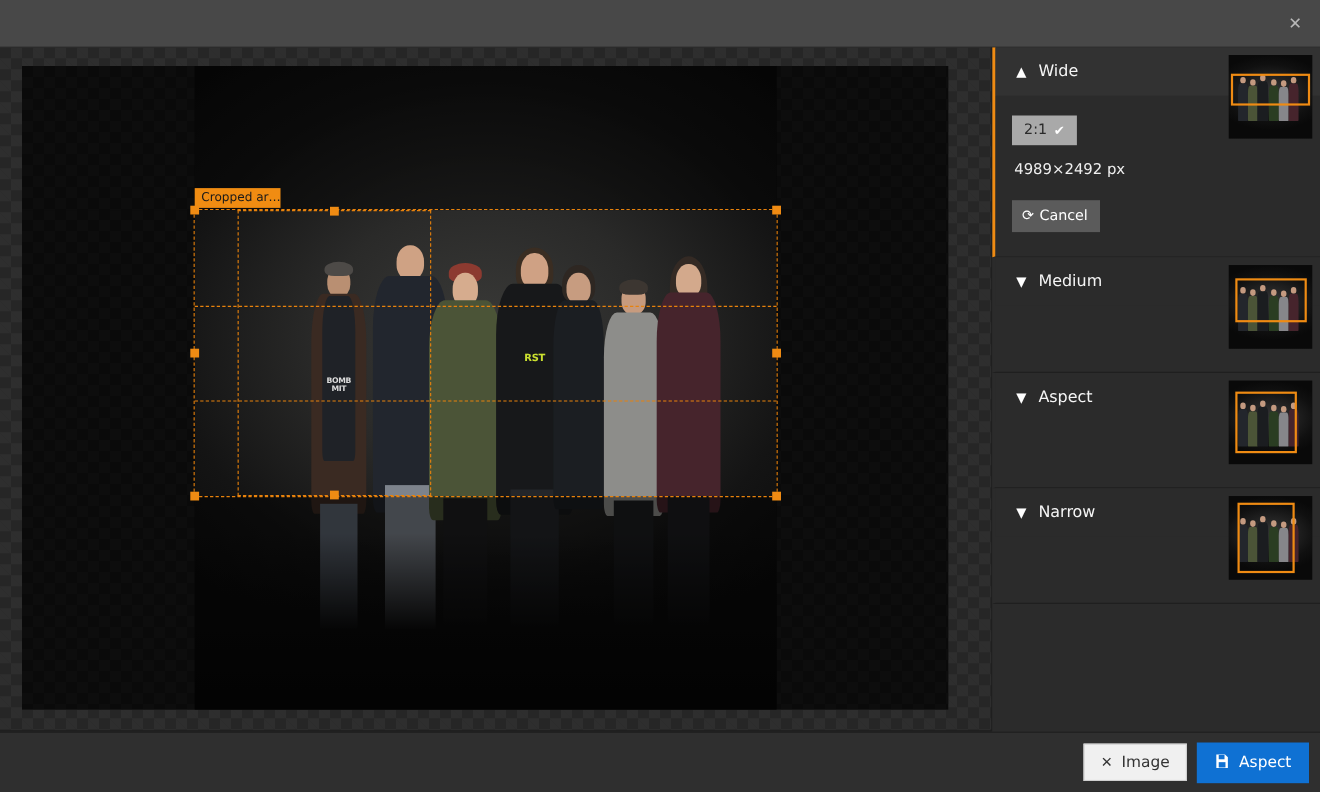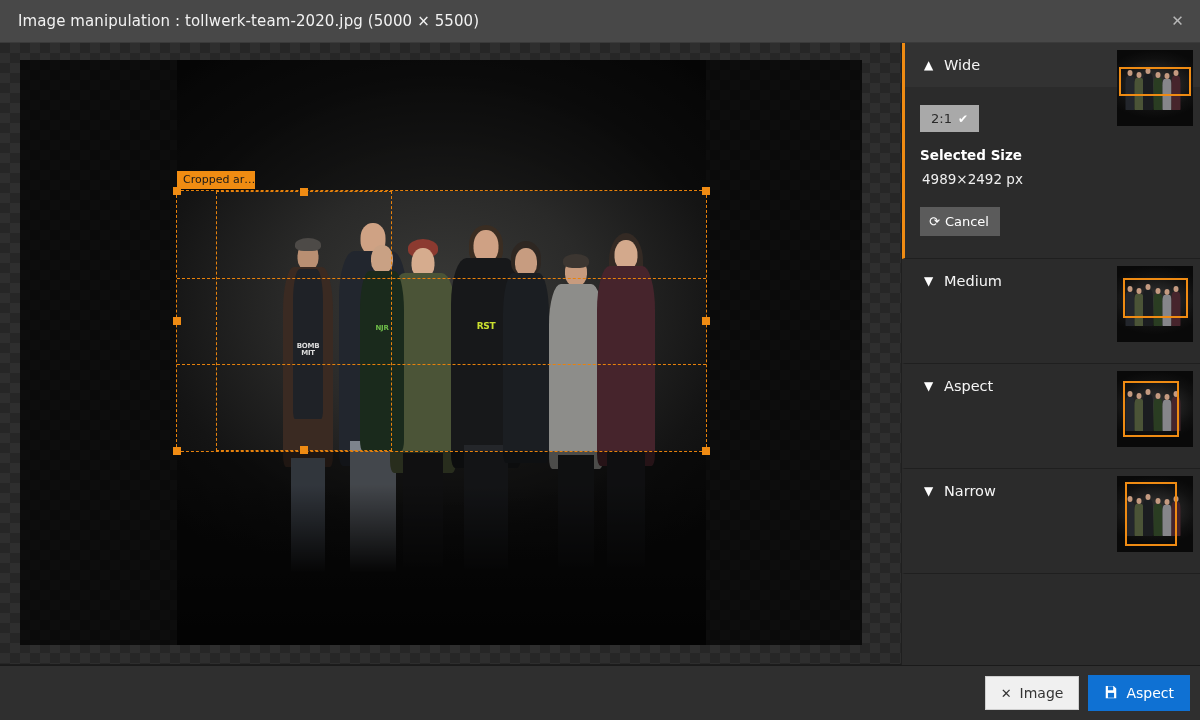--- a/index.html
+++ b/index.html
@@ -367,21 +367,20 @@
   }
   .icon-x { font-weight: bold; font-size: 13px; }
   .icon-save { font-size: 14px; }
 </style>
 </head>
 <body>
 
 <div class="app">
 
   <div class="titlebar">
-    <span class="titlebar-title">Image manipulation : tollwerk-team-2020.jpg (5000 × 5500)</span>
     <div class="titlebar-close">✕</div>
   </div>
 
   <div class="body-row">
 
     <div class="canvas-area">
       <div class="image-canvas">
 
         <div class="photo-wrap">
           <div class="photo"></div>
@@ -401,25 +400,20 @@
             <div class="p-legs" style="width:46px;height:132px;background:#7d838c;"></div>
           </div>
 
           <div class="person" style="left:210px;width:72px;height:330px;">
             <div class="p-hair" style="top:-4px;width:30px;height:18px;background:#8c3a30;"></div>
             <div class="p-head" style="top:5px;width:23px;height:30px;background:#d6ac8e;"></div>
             <div class="p-body" style="width:66px;height:200px;top:30px;background:#4b5437;"></div>
             <div class="p-legs" style="width:40px;height:120px;background:#1e1e20;"></div>
           </div>
 
-          <div class="person" style="left:185px;width:40px;height:300px;bottom:100px;">
-            <div class="p-head" style="top:0;width:22px;height:28px;background:#c9a184;"></div>
-            <div class="p-body" style="width:44px;height:180px;top:26px;background:#1a2a1c;"></div>
-            <div class="shirtlogo" style="color:#6fbf4a;top:80px;">NJR</div>
-          </div>
 
           <div class="person" style="left:272px;width:74px;height:345px;">
             <div class="p-hair" style="top:-3px;width:34px;height:40px;background:#3a2d22;"></div>
             <div class="p-head" style="top:2px;width:25px;height:32px;background:#cfa184;"></div>
             <div class="p-body" style="width:70px;height:210px;top:30px;background:#17181a;"></div>
             <div class="shirtlogo" style="color:#cbe02f;top:95px;font-size:9px;">RST</div>
             <div class="p-legs" style="width:44px;height:128px;background:#24262a;"></div>
           </div>
 
           <div class="person" style="left:325px;width:48px;height:305px;bottom:95px;">
@@ -501,21 +495,20 @@
                 <div class="mini-body" style="width:9px;height:34px;background:#46242c;"></div>
               </div>
             <div class="thumb-sel" style="left:2px;top:17px;width:72px;height:29px;"></div>
           </div>
         </div>
         <div class="panel-body">
           <div class="ratio-btn">
             <span>2:1</span>
             <span class="tick">✔</span>
           </div>
-          <div class="field-label">Selected Size</div>
           <div class="size-value">4989×2492 px</div>
           <button class="reset-btn">
             <span class="ricon">⟳</span>
             <span>Cancel</span>
           </button>
         </div>
       </div>
 
       <div class="panel panel-collapsed">
         <div class="panel-header">

